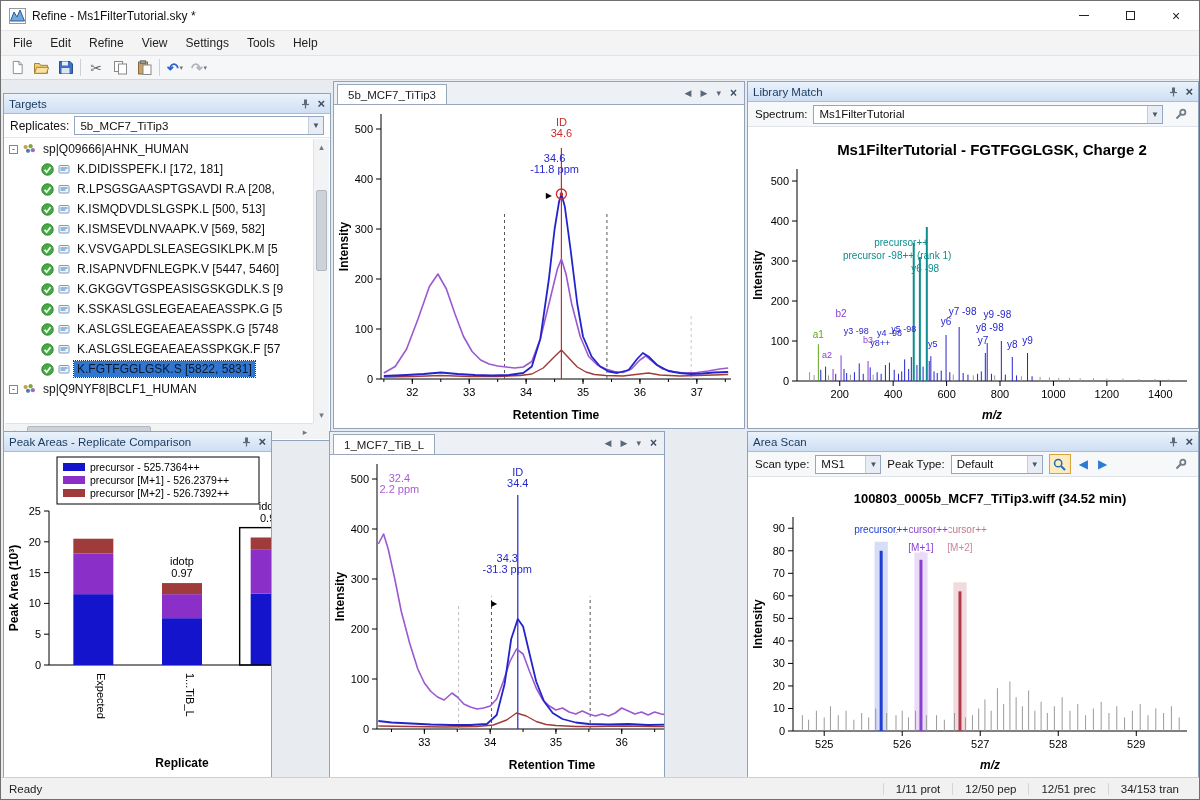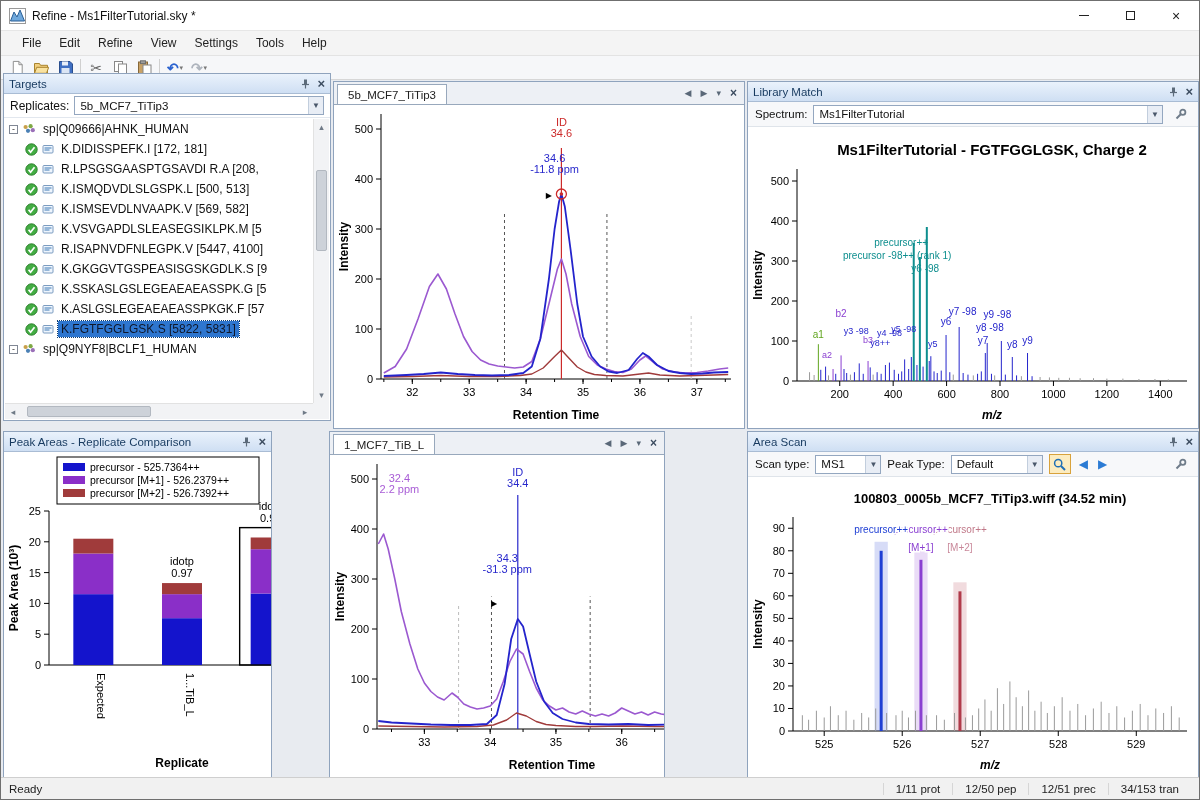--- a/index.html
+++ b/index.html
@@ -11,21 +11,21 @@
   .titlebar{position:absolute;left:0;top:0;width:100%;height:30px;background:#fff;display:flex;align-items:center;border-bottom:1px solid #e6e6e6}
   .appicon{margin:0 6px 0 8px;display:flex}
   .wtitle{font-size:12px;color:#111}
   .winbtns{margin-left:auto;display:flex;height:100%}
   .winbtn{width:46px;height:100%;display:flex;align-items:center;justify-content:center;color:#222}
   .glyph-min{width:10px;height:1px;background:#222}
   .glyph-max{width:9px;height:9px;border:1px solid #222}
   .glyph-close{font-size:14px;line-height:1}
 
   
-  .menubar{position:absolute;left:0;top:30px;width:100%;height:25px;background:#f4f4f4;display:flex;align-items:center;padding-left:12px;border-bottom:1px solid #e3e3e3}
+  .menubar{position:absolute;left:0;top:30px;width:100%;height:25px;background:#f4f4f4;display:flex;align-items:center;padding-left:3px;border-bottom:1px solid #e3e3e3}
   .menu-item{padding:4px 9px;color:#222}
   .toolbar{position:absolute;left:0;top:55px;width:100%;height:24px;background:#f6f7f9;display:flex;align-items:center;padding-left:4px;border-bottom:1px solid #d7d7d7}
   .tbtn{width:24px;height:21px;display:flex;align-items:center;justify-content:center}
   .tsep{width:1px;height:17px;background:#d0d0d0;margin:0 3px}
   .gicon{font-size:14px;line-height:1}
   .ddc{font-size:7px;color:#777;margin-left:1px}
 
   
   .panel{position:absolute;background:#fff;border:1px solid #8fa3bd;overflow:hidden}
   .dock-header{height:20px;background:linear-gradient(#eaf2fc,#cfdff3);border-bottom:1px solid #a9bcd4;display:flex;align-items:center;padding:0 5px;color:#16395f}
@@ -47,21 +47,21 @@
   .combo.grow{flex:1}
   .toolbtn{width:22px;height:20px;border:1px solid transparent;display:flex;align-items:center;justify-content:center}
   .toolbtn.active{background:#fcecc0;border-color:#d8a23c}
   .navarrow{color:#2b7bd4;font-size:12px;padding:0 2px}
 
   
   .repl-row{height:24px;display:flex;align-items:center;padding:0 6px;gap:5px;border-bottom:1px solid #e2e7ee;background:#fff}
   .repl-row .combo{flex:1}
   .tree{position:absolute;left:1px;top:45px;right:17px;bottom:17px;overflow:hidden;background:#fff}
   .tree-row{height:20px;display:flex;align-items:center;gap:4px;white-space:nowrap;overflow:hidden;padding-left:4px}
-  .tree-row.peptide{padding-left:20px}
+  .tree-row.peptide{padding-left:36px}
   .expander{width:9px;height:9px;border:1px solid #808794;background:#fff;font-size:9px;line-height:7px;text-align:center;color:#333;flex:none}
   .tlabel{font-size:12px;color:#111;padding:1px 3px}
   .tree-row.selected .tlabel{background:#2e76cf;color:#0f172a;outline:1px dotted #0d3a6e}
   .icowrap{display:flex;flex:none;align-items:center}
 
   
   .vscroll{position:absolute;top:45px;right:1px;bottom:17px;width:16px;background:#f2f3f5;border-left:1px solid #e2e2e2;display:flex;flex-direction:column;align-items:center}
   .hscroll{position:absolute;left:1px;bottom:1px;right:17px;height:16px;background:#f2f3f5;border-top:1px solid #e2e2e2;display:flex;align-items:center}
   .sarrow{color:#6f7a87;font-size:9px;flex:none;width:16px;height:16px;display:flex;align-items:center;justify-content:center}
   .vtrack{flex:1;width:100%;position:relative}
@@ -155,21 +155,21 @@
       <div class="tbtn">
         <span class="gicon" style="color:#2a62cf;font-weight:bold">↶</span>
         <span class="ddc">▾</span>
       </div>
       <div class="tbtn">
         <span class="gicon" style="color:#aeb4bd;font-weight:bold">↷</span>
         <span class="ddc">▾</span>
       </div>
     </div>
 
-  <div class="panel" style="left:2px;top:72px;width:328px;height:348px">
+  <div class="panel" style="left:2px;top:92px;width:328px;height:348px">
     <div class="dock-header">
       <span class="dock-title">Targets</span>
       <span class="hbtn first">
           <svg width="11" height="11" viewBox="0 0 11 11">
             <rect x="4" y="1.5" width="3" height="4.5" fill="#5c6b7a"></rect>
             <line x1="2" y1="6.5" x2="9" y2="6.5" stroke="#5c6b7a" stroke-width="1.2"></line>
             <line x1="5.5" y1="6.5" x2="5.5" y2="10.5" stroke="#5c6b7a" stroke-width="1.2"></line>
           </svg>
         </span>
       <span class="hbtn xglyph">×</span>
@@ -275,21 +275,21 @@
               <circle cx="6.5" cy="6.5" r="5.7" fill="#43ad43" stroke="#2d7f2d"></circle>
               <path d="M3.6 6.8l2 2.4 3.9-5" stroke="#fff" stroke-width="1.7" fill="none"></path>
             </svg>
           </span>
           <span class="icowrap">
             <svg width="12" height="12" viewBox="0 0 12 12">
               <rect x="1" y="2.5" width="10" height="7.5" rx="1" fill="#eef5fd" stroke="#7c9cc0"></rect>
               <path d="M2.5 5h7M2.5 7h5" stroke="#3f7ab5" stroke-width="1"></path>
             </svg>
           </span>
-          <span class="tlabel">R.ISAPNVDFNLEGPK.V [5447, 4100]</span>
+          <span class="tlabel">R.ISAPNVDFNLEGPK.V [5447, 5460]</span>
         </div>
         <div class="tree-row peptide">
           <span class="icowrap">
             <svg width="13" height="13" viewBox="0 0 13 13">
               <circle cx="6.5" cy="6.5" r="5.7" fill="#43ad43" stroke="#2d7f2d"></circle>
               <path d="M3.6 6.8l2 2.4 3.9-5" stroke="#fff" stroke-width="1.7" fill="none"></path>
             </svg>
           </span>
           <span class="icowrap">
             <svg width="12" height="12" viewBox="0 0 12 12">
@@ -306,20 +306,35 @@
               <path d="M3.6 6.8l2 2.4 3.9-5" stroke="#fff" stroke-width="1.7" fill="none"></path>
             </svg>
           </span>
           <span class="icowrap">
             <svg width="12" height="12" viewBox="0 0 12 12">
               <rect x="1" y="2.5" width="10" height="7.5" rx="1" fill="#eef5fd" stroke="#7c9cc0"></rect>
               <path d="M2.5 5h7M2.5 7h5" stroke="#3f7ab5" stroke-width="1"></path>
             </svg>
           </span>
           <span class="tlabel">K.SSKASLGSLEGEAEAEASSPK.G [5</span>
+        </div>
+        <div class="tree-row peptide">
+          <span class="icowrap">
+            <svg width="13" height="13" viewBox="0 0 13 13">
+              <circle cx="6.5" cy="6.5" r="5.7" fill="#43ad43" stroke="#2d7f2d"></circle>
+              <path d="M3.6 6.8l2 2.4 3.9-5" stroke="#fff" stroke-width="1.7" fill="none"></path>
+            </svg>
+          </span>
+          <span class="icowrap">
+            <svg width="12" height="12" viewBox="0 0 12 12">
+              <rect x="1" y="2.5" width="10" height="7.5" rx="1" fill="#eef5fd" stroke="#7c9cc0"></rect>
+              <path d="M2.5 5h7M2.5 7h5" stroke="#3f7ab5" stroke-width="1"></path>
+            </svg>
+          </span>
+          <span class="tlabel">K.ASLGSLEGEAEAEASSPK.G [5748</span>
         </div>
         <div class="tree-row peptide">
           <span class="icowrap">
             <svg width="13" height="13" viewBox="0 0 13 13">
               <circle cx="6.5" cy="6.5" r="5.7" fill="#43ad43" stroke="#2d7f2d"></circle>
               <path d="M3.6 6.8l2 2.4 3.9-5" stroke="#fff" stroke-width="1.7" fill="none"></path>
             </svg>
           </span>
           <span class="icowrap">
             <svg width="12" height="12" viewBox="0 0 12 12">

